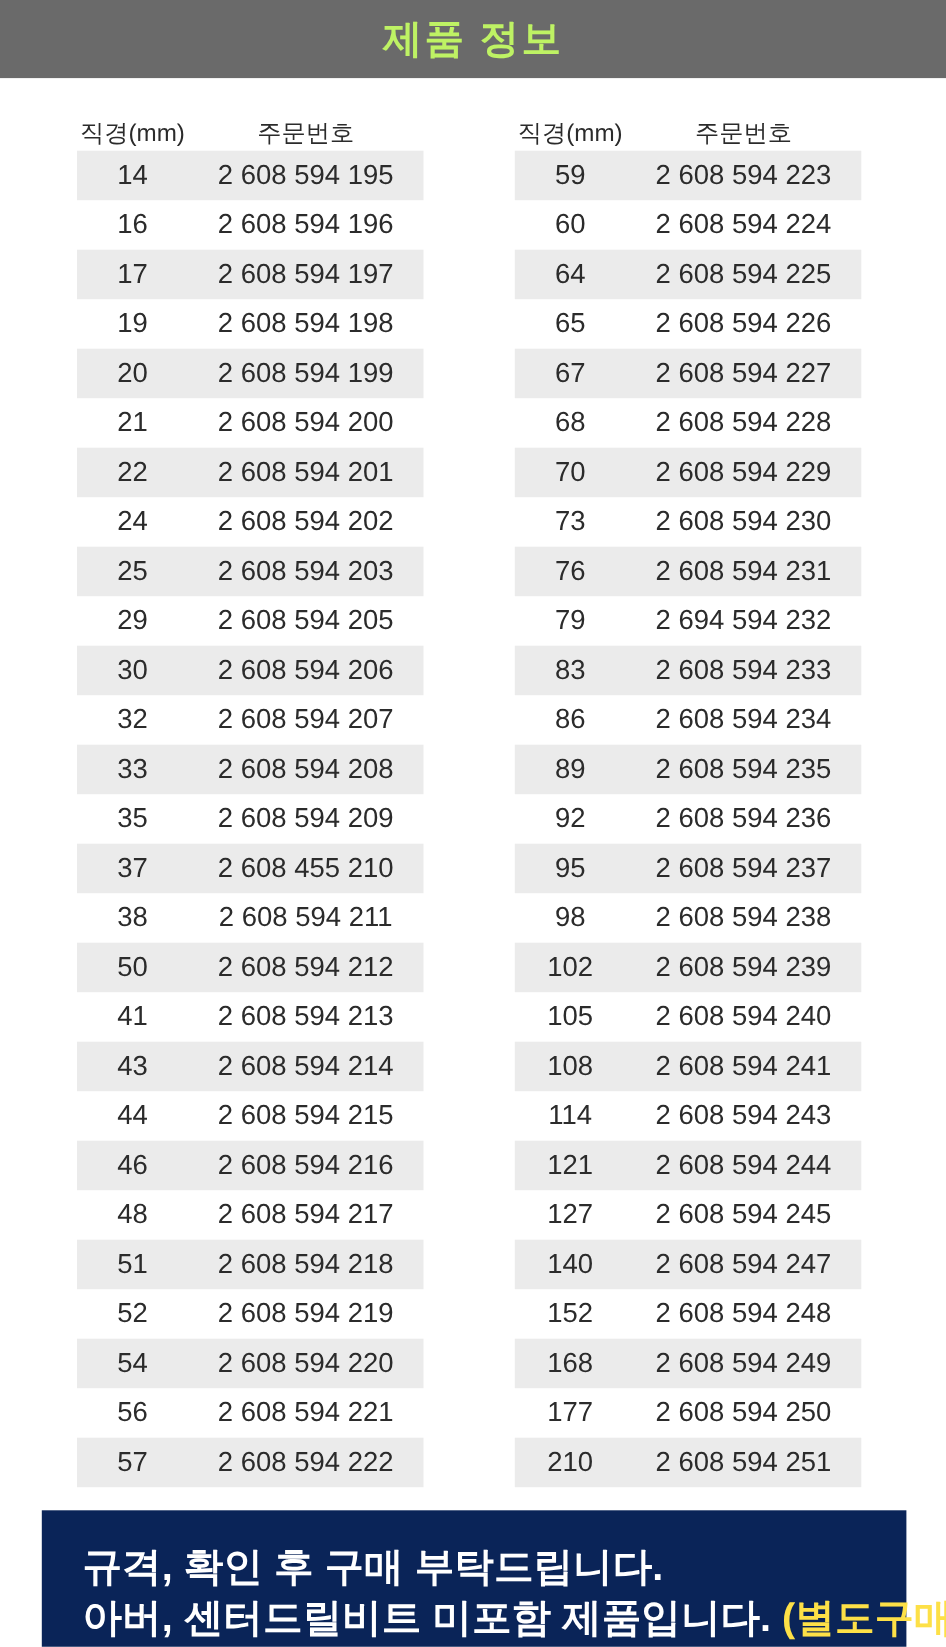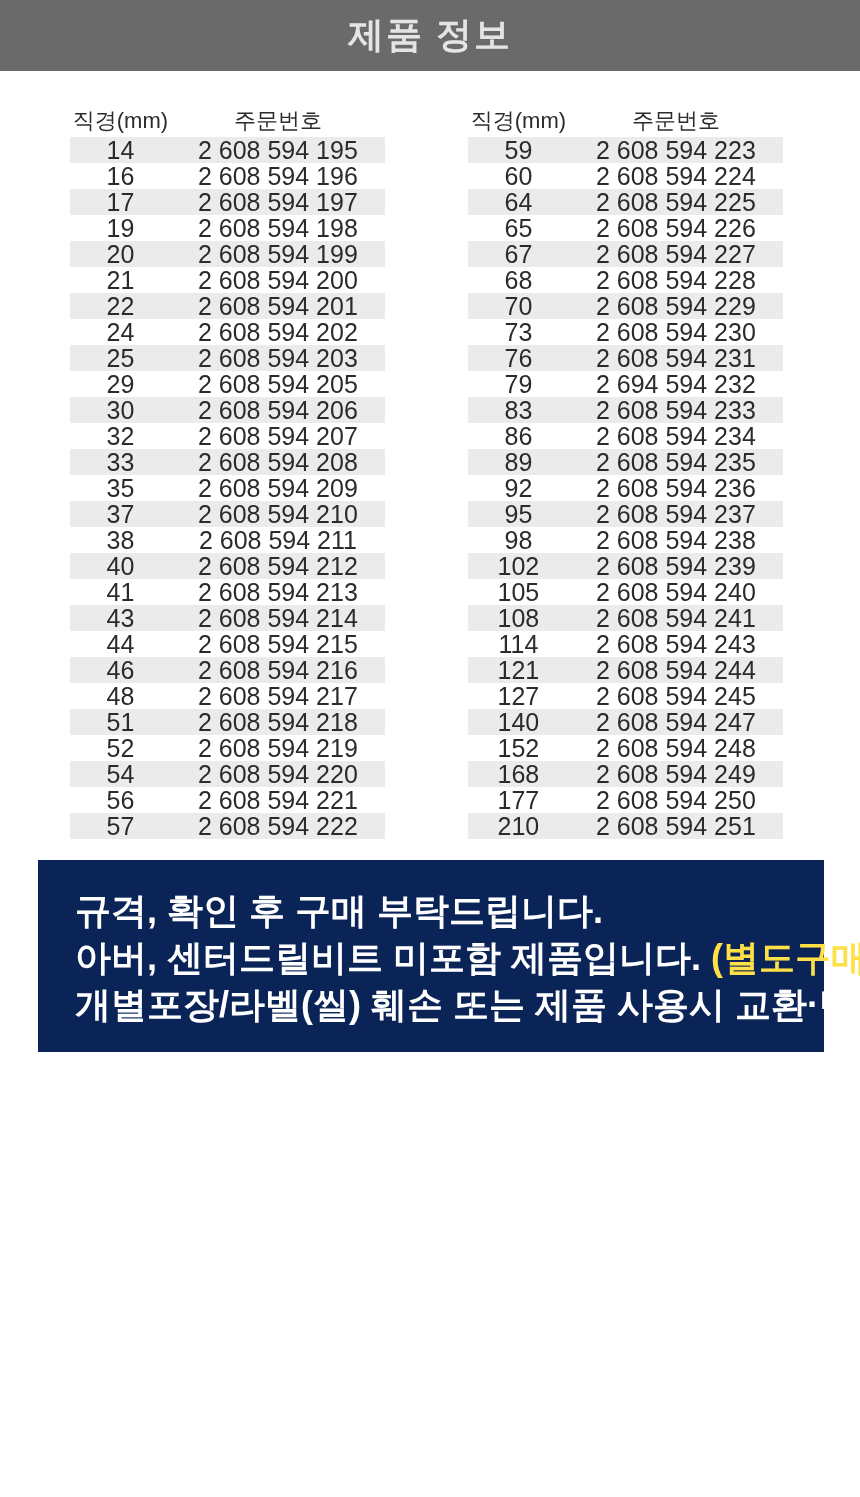--- a/index.html
+++ b/index.html
@@ -8,36 +8,36 @@
     width: 860px; height: 1497px;
     background: #ffffff;
     font-family: "Liberation Sans", sans-serif;
     color: #2b2b2b;
   }
   .titlebar {
     height: 71px; background: #6a6a6a;
     display: flex; align-items: center; justify-content: center;
   }
   .titlebar .title {
-    color: #e5e5e5; font-size: 36px; font-weight: 700;
+    color: #bef264; font-size: 36px; font-weight: 700;
     letter-spacing: 2px; margin: 0;
   }
   .tables {
     display: flex; margin: 33px 39px 0 70px; gap: 83px;
   }
   .table { width: 315px; }
   .thead {
     display: flex; height: 33px; align-items: center;
     font-size: 22px; color: #2b2b2b;
   }
   .th { text-align: center; }
   .c-dia { width: 32%; }
   .c-ord { width: 68%; }
   .trow {
-    display: flex; height: 26px; align-items: center;
+    display: flex; height: 45px; align-items: center;
     font-size: 25px; color: #2b2b2b;
   }
   .trow:nth-child(odd) { background: #ebebeb; }
   .td { text-align: center; white-space: nowrap; }
   .notice {
     margin: 21px 36px 0 38px;
     width: 786px;
     background: #0a2458;
     padding: 27px 20px 24px 37px;
   }
@@ -113,28 +113,28 @@
         <div class="trow">
           <div class="td c-dia">33</div>
           <div class="td c-ord">2 608 594 208</div>
         </div>
         <div class="trow">
           <div class="td c-dia">35</div>
           <div class="td c-ord">2 608 594 209</div>
         </div>
         <div class="trow">
           <div class="td c-dia">37</div>
-          <div class="td c-ord">2 608 594 210</div>
+          <div class="td c-ord">2 608 455 210</div>
         </div>
         <div class="trow">
           <div class="td c-dia">38</div>
           <div class="td c-ord">2 608 594 211</div>
         </div>
         <div class="trow">
-          <div class="td c-dia">40</div>
+          <div class="td c-dia">50</div>
           <div class="td c-ord">2 608 594 212</div>
         </div>
         <div class="trow">
           <div class="td c-dia">41</div>
           <div class="td c-ord">2 608 594 213</div>
         </div>
         <div class="trow">
           <div class="td c-dia">43</div>
           <div class="td c-ord">2 608 594 214</div>
         </div>

